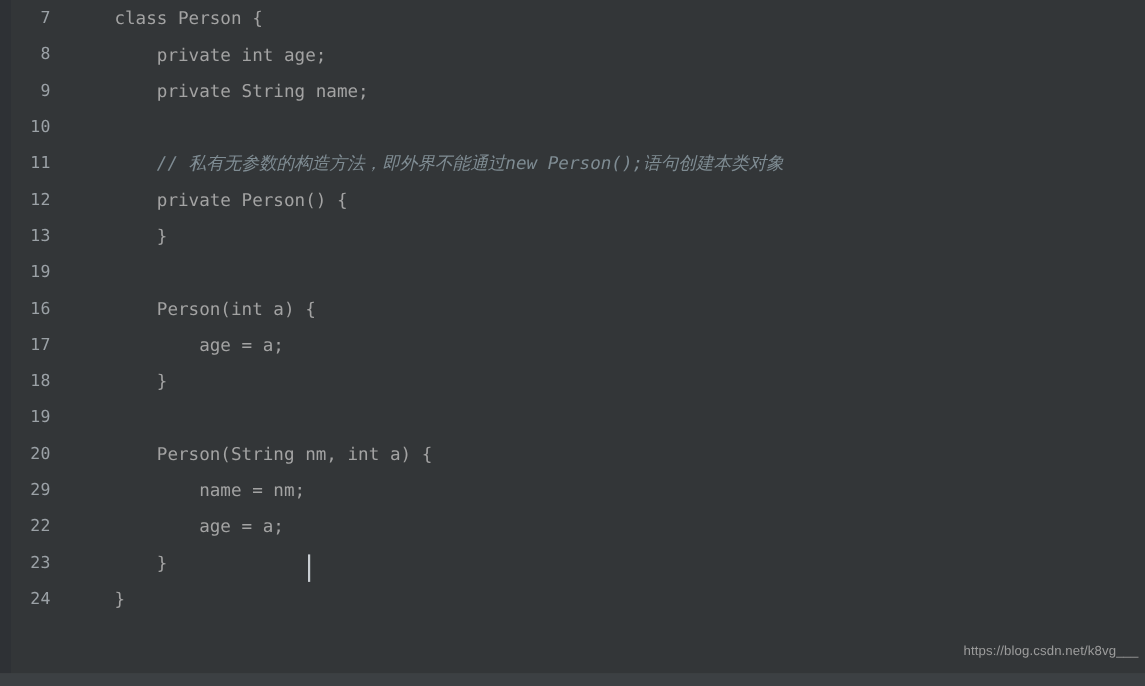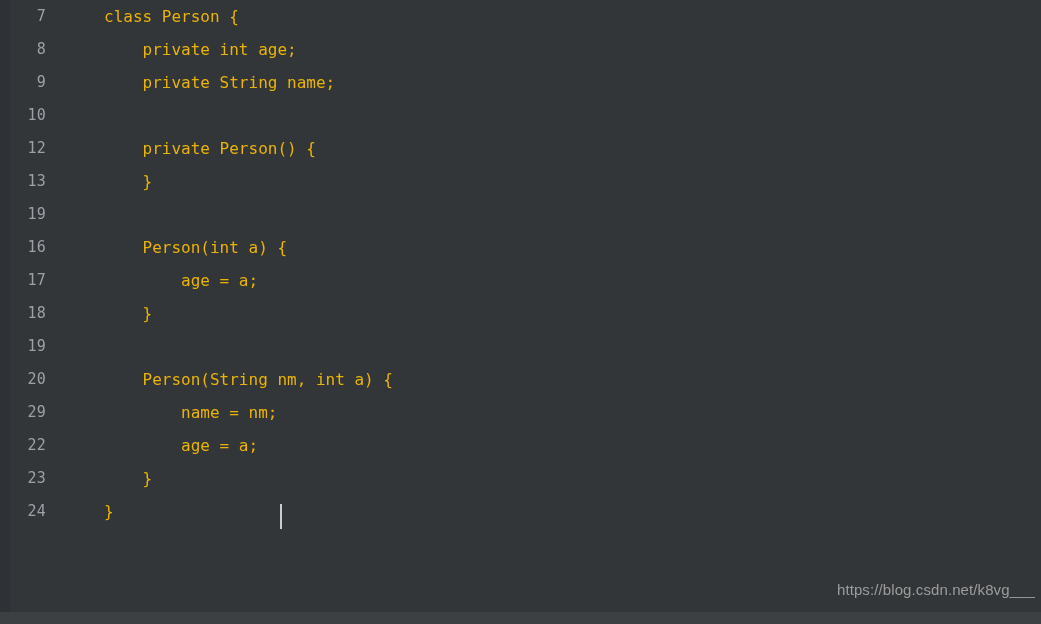--- a/index.html
+++ b/index.html
@@ -59,21 +59,21 @@
     font-family: "DejaVu Sans Mono", monospace;
     font-size: 15px;
     line-height: 33px;
     letter-spacing: 0.2px;
   }
 
   .line-code {
     position: absolute;
     left: 94px;
     top: 0;
-    color: #eab308;
+    color: #a3a3a3;
     font-family: "DejaVu Sans Mono", monospace;
     font-size: 16px;
     line-height: 33px;
     white-space: pre;
   }
 
   .line-code.comment {
     color: #7f8c93;
     font-style: italic;
   }
@@ -87,21 +87,21 @@
     height: 25px;
     background: #c8cdd2;
   }
 
   #watermark {
     position: absolute;
     right: 6px;
     bottom: 14px;
     color: #9c9c9c;
     font-family: "Liberation Sans", sans-serif;
-    font-size: 15px;
+    font-size: 12px;
     letter-spacing: 0.1px;
     white-space: pre;
   }
 
   #bottom-bar {
     position: absolute;
     left: 0;
     bottom: 0;
     width: 1041px;
     height: 12px;
@@ -130,20 +130,24 @@
     <div class="code-line">
       <span class="line-no">9</span>
       <span class="line-code">    private String name;</span>
     </div>
 
     <div class="code-line">
       <span class="line-no">10</span>
       <span class="line-code"></span>
     </div>
 
+    <div class="code-line">
+      <span class="line-no">11</span>
+      <span class="line-code comment">    // 私有无参数的构造方法，即外界不能通过new Person();语句创建本类对象</span>
+    </div>
 
     <div class="code-line">
       <span class="line-no">12</span>
       <span class="line-code">    private Person() {</span>
     </div>
 
     <div class="code-line">
       <span class="line-no">13</span>
       <span class="line-code">    }</span>
     </div>

